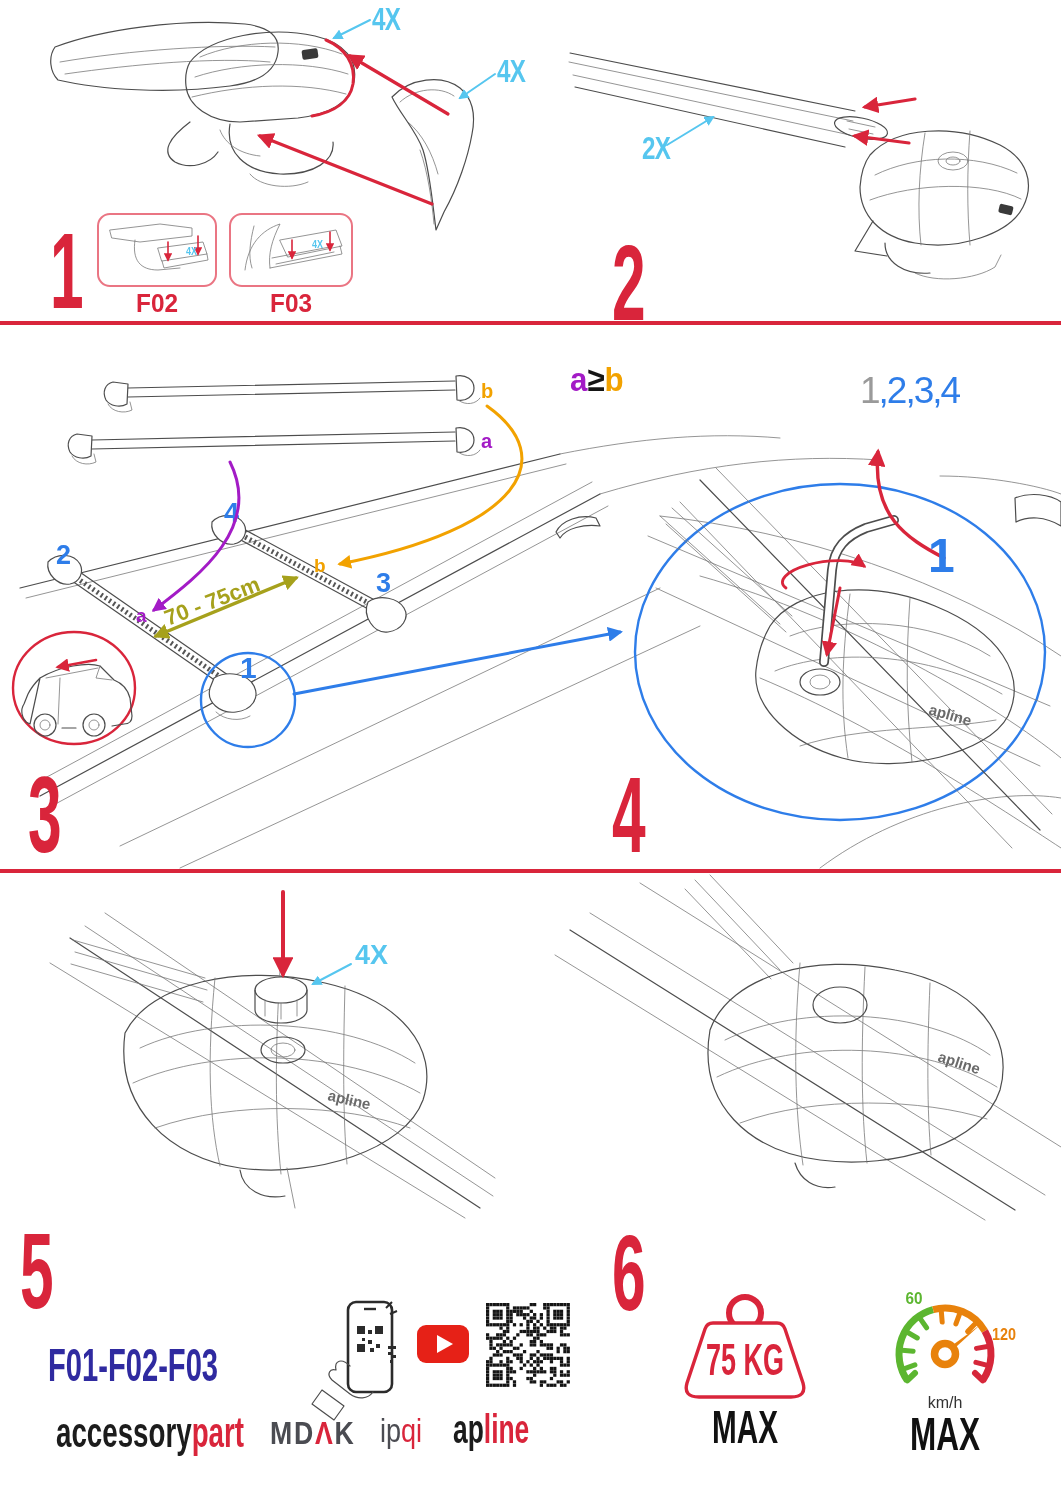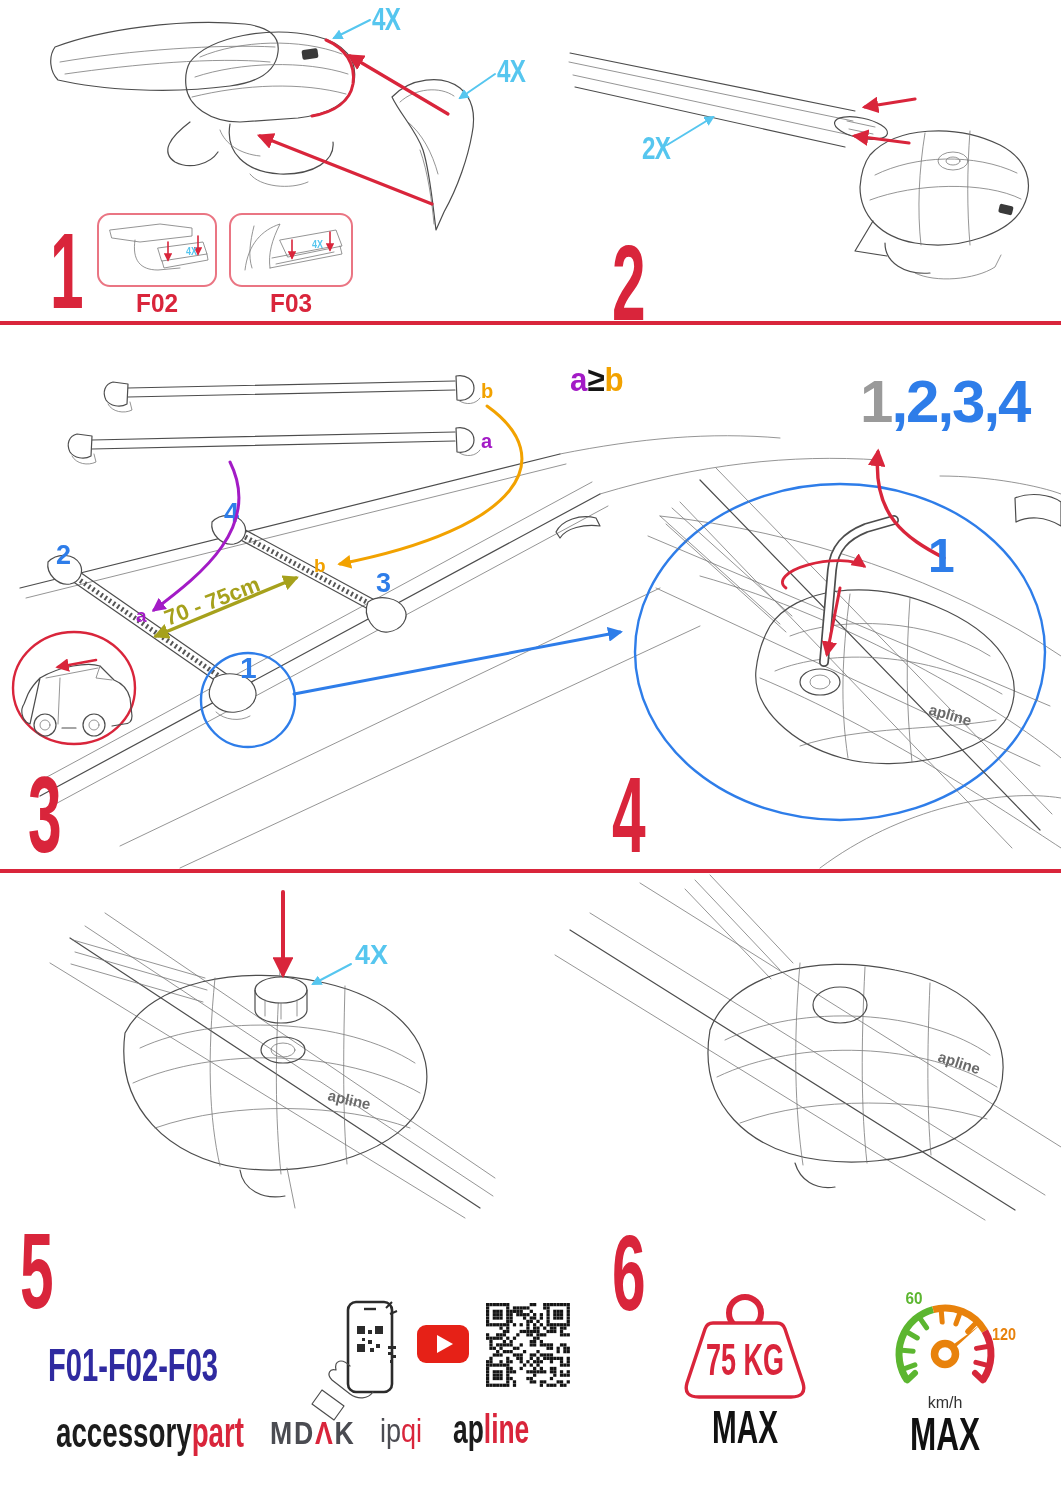--- a/index.html
+++ b/index.html
@@ -11,21 +11,21 @@
   .page{position:relative;width:1061px;height:1500px;background:#fff;
         font-family:"Liberation Sans",sans-serif;overflow:hidden;}
   .abs{position:absolute;}
   .sep{position:absolute;left:0;width:1061px;height:4px;background:var(--red);}
   .step-num{position:absolute;color:var(--red);font-weight:700;font-size:108px;
             line-height:.8;transform:scaleX(.56);transform-origin:left top;}
   .qty{position:absolute;color:var(--cyan);font-weight:700;font-size:31px;line-height:1;
        transform:scaleX(.78);transform-origin:left top;letter-spacing:-1px;}
   .rule{position:absolute;font-size:34px;font-weight:700;line-height:1;transform:scaleX(.92);transform-origin:left top;}
   .rule .a{color:var(--purple);} .rule .op{color:#151515;} .rule .b{color:var(--orange);}
-  .seq{position:absolute;font-size:60px;font-weight:700;line-height:1;letter-spacing:-2px;}
+  .seq{position:absolute;font-size:37px;font-weight:400;line-height:1;letter-spacing:-2px;}
   .seq .first{color:var(--gray);} .seq .rest{color:var(--blue);}
   .product-code{position:absolute;color:var(--indigo);font-weight:700;font-size:47px;line-height:1;
                 transform:scaleX(.62);transform-origin:left top;letter-spacing:0;}
   .brand{position:absolute;line-height:1;white-space:nowrap;}
   .brand .dk{color:#1c1c1c;} .brand .rd{color:var(--red);} .brand .gy{color:#4b4c52;}
   .b-accessory{font-size:42px;font-weight:700;transform:scaleX(.66);transform-origin:left top;}
   .b-mdak{font-size:31px;font-weight:700;letter-spacing:2px;transform:scaleX(.86);transform-origin:left top;}
   .b-ipqi{font-size:33px;font-weight:500;transform:scaleX(.82);transform-origin:left top;}
   .b-apline{font-size:40px;font-weight:700;transform:scaleX(.66);transform-origin:left top;}
   svg{position:absolute;overflow:visible;}

